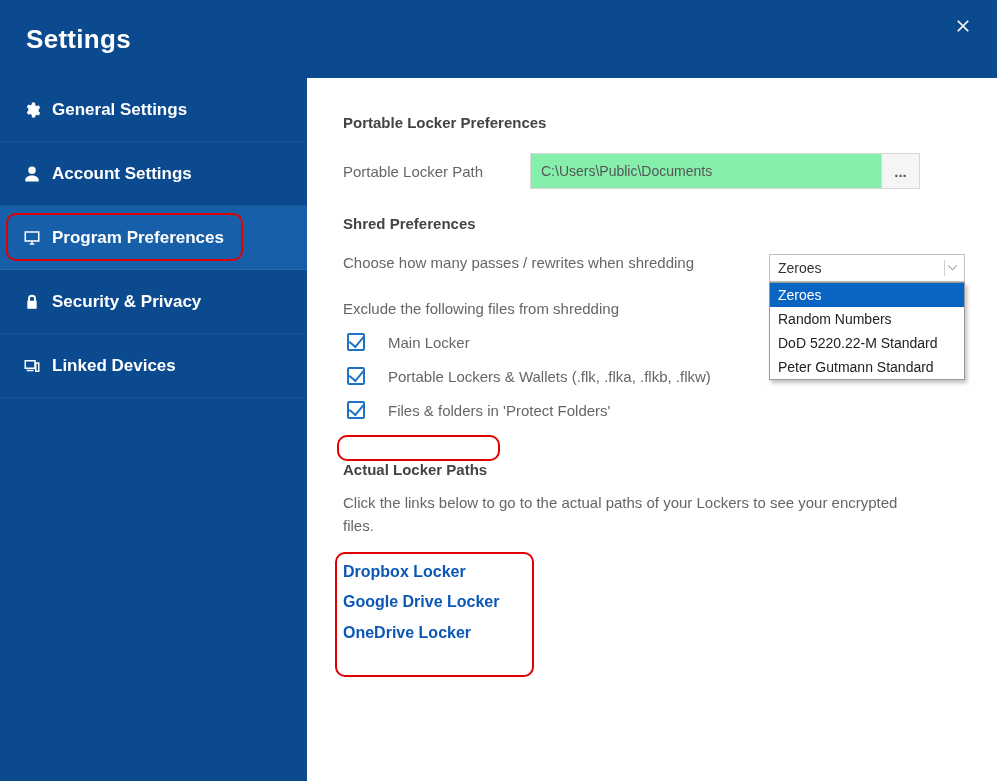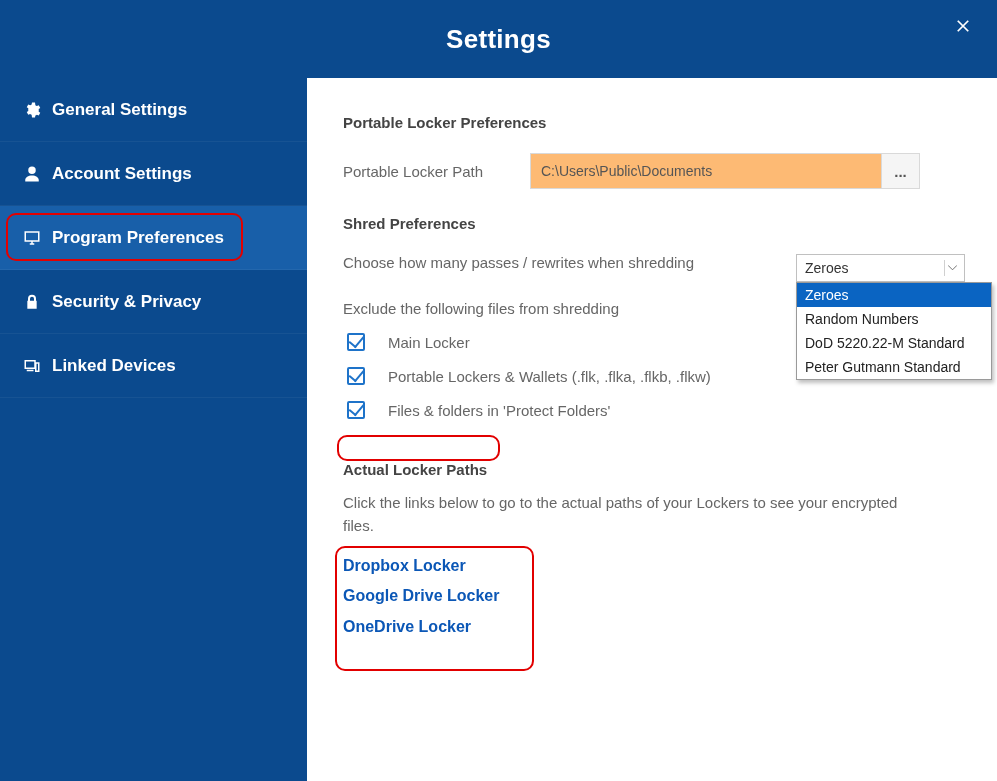--- a/index.html
+++ b/index.html
@@ -9,21 +9,20 @@
     background: #0b4a8e;
     overflow: hidden;
     position: relative;
   }
   .titlebar {
     height: 78px;
     display: flex;
     align-items: center;
     padding: 0 26px;
     color: #fff;
-    justify-content: center;
   }
   .titlebar h1 {
     font-size: 26px;
     font-weight: 600;
     letter-spacing: 0.3px;
   }
   .close-btn {
     position: absolute;
     top: 12px; right: 20px;
     width: 28px; height: 28px;
@@ -97,42 +96,42 @@
     flex: 1;
     max-width: 390px;
   }
   .path-input {
     flex: 1;
     height: 36px;
     border: 1px solid #d9d9d9;
     padding: 0 10px;
     font-size: 14px;
     color: #555;
-    background: #fdba74;
+    background: #86efac;
   }
   .browse-btn {
     width: 38px; height: 36px;
     border: 1px solid #d9d9d9;
     border-left: none;
     background: #f5f5f5;
     cursor: pointer;
     font-weight: 700;
     color: #555;
     display: flex; align-items: center; justify-content: center;
   }
   .shred-title { margin-top: 10px; }
   .shred-label-row {
     display: flex;
     justify-content: space-between;
     align-items: flex-start;
     margin-bottom: 18px;
   }
   .select-wrap {
     position: relative;
-    width: 169px;
+    width: 196px;
   }
   .select-box {
     height: 28px;
     border: 1px solid #c0c0c0;
     background: #fff;
     display: flex;
     align-items: center;
     padding: 0 8px;
     font-size: 14px;
     color: #333;
@@ -190,21 +189,21 @@
     border-bottom: 2.5px solid #1e73c9;
     transform: rotate(40deg);
   }
   .actual-paths-title {
     font-weight: 700;
     color:#444;
     margin-top: 26px;
     margin-bottom: 14px;
     display: inline-block;
   }
-  .actual-desc { color:#666; margin-bottom: 14px; line-height: 1.5; max-width:560px; }
+  .actual-desc { color:#666; margin-bottom: 20px; line-height: 1.5; max-width:560px; }
   .locker-links a {
     display: block;
     color: #0b57b6;
     font-weight: 700;
     text-decoration: none;
     font-size: 16px;
     line-height: 1.9;
     cursor: pointer;
   }
   

